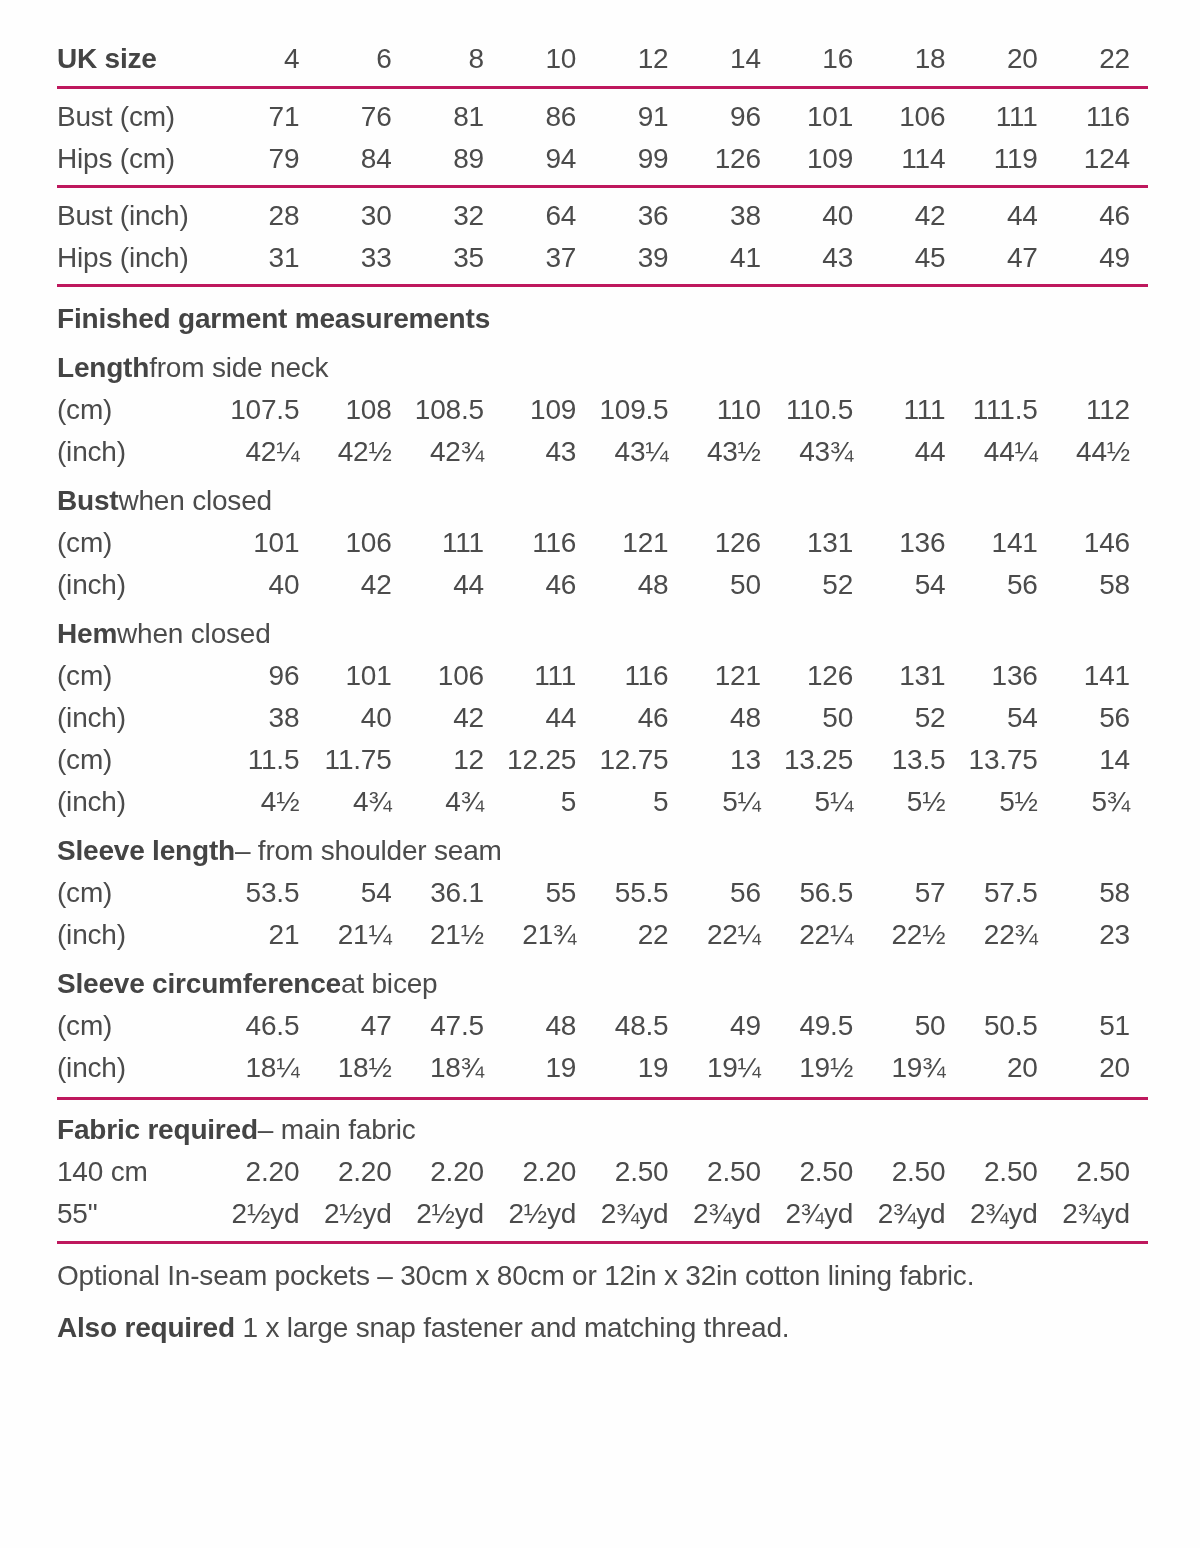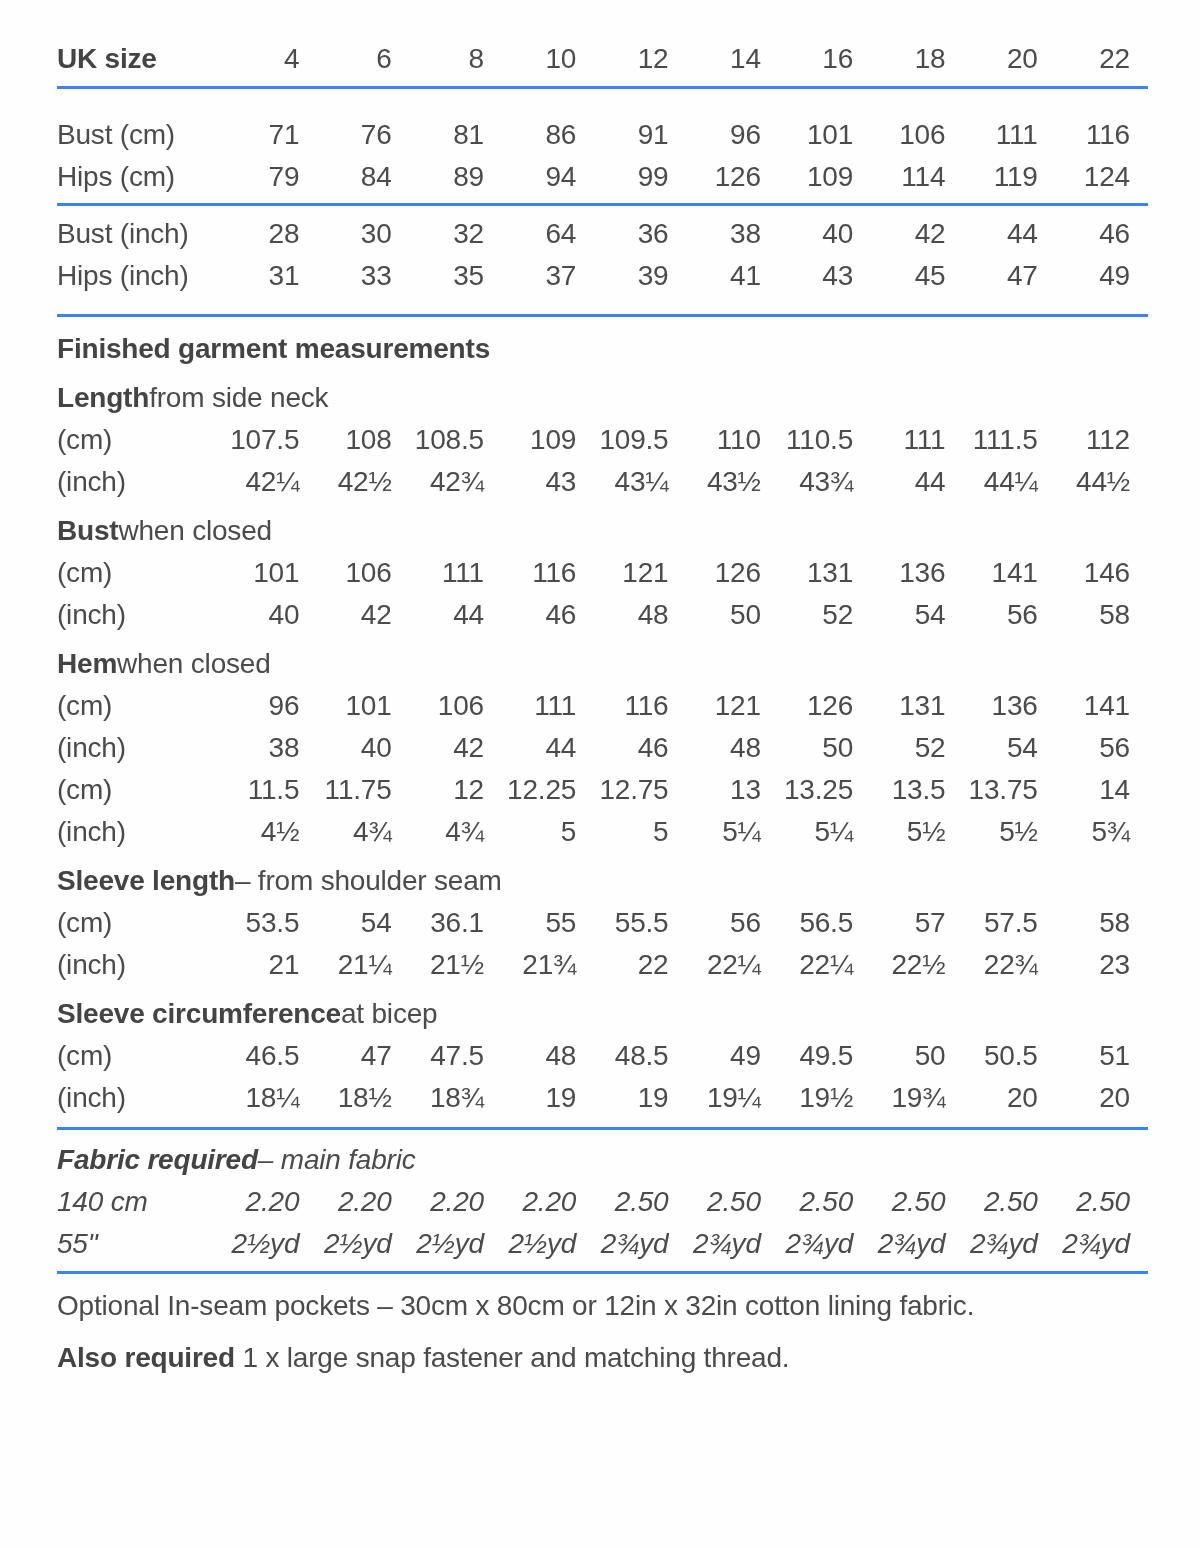--- a/index.html
+++ b/index.html
@@ -8,30 +8,30 @@
     background:#fefefe;
     padding:38px 52px 0 57px;
     font-family:"Liberation Sans",sans-serif;
     font-size:28px;
     color:#4b4b4b;
     letter-spacing:-0.2px;
     overflow:hidden;
   }
   .bold{font-weight:700;color:#444444;}
   .block{border-bottom:none;}
-  .block.ruled{border-bottom:3px solid #3b82f6;}
+  .block.ruled{border-bottom:3px solid #be185d;}
   .row{display:flex;align-items:center;height:42px;padding-right:18px;}
   .row.heading{margin-top:7px;}
   .lbl{flex:0 0 150px;width:150px;text-align:left;white-space:nowrap;}
   .val{flex:1;text-align:right;white-space:nowrap;}
   #blk-sizes-header{padding-bottom:6px;}
-  #blk-cm{padding:25px 0 5px;}
-  #blk-inch{padding:7px 0 17px;}
+  #blk-cm{padding:7px 0 5px;}
+  #blk-inch{padding:7px 0 5px;}
   #blk-finished{padding:4px 0 8px;}
-  #blk-fabric{padding:2px 0 6px;font-style:italic;}
+  #blk-fabric{padding:2px 0 6px;}
   .notes{padding-top:2px;}
   .note{margin:8px 0 0;line-height:44px;}
 </style>
 </head>
 <body>
 
 <div class="page">
 
   <div class="block ruled" id="blk-sizes-header">
     <div class="row">

